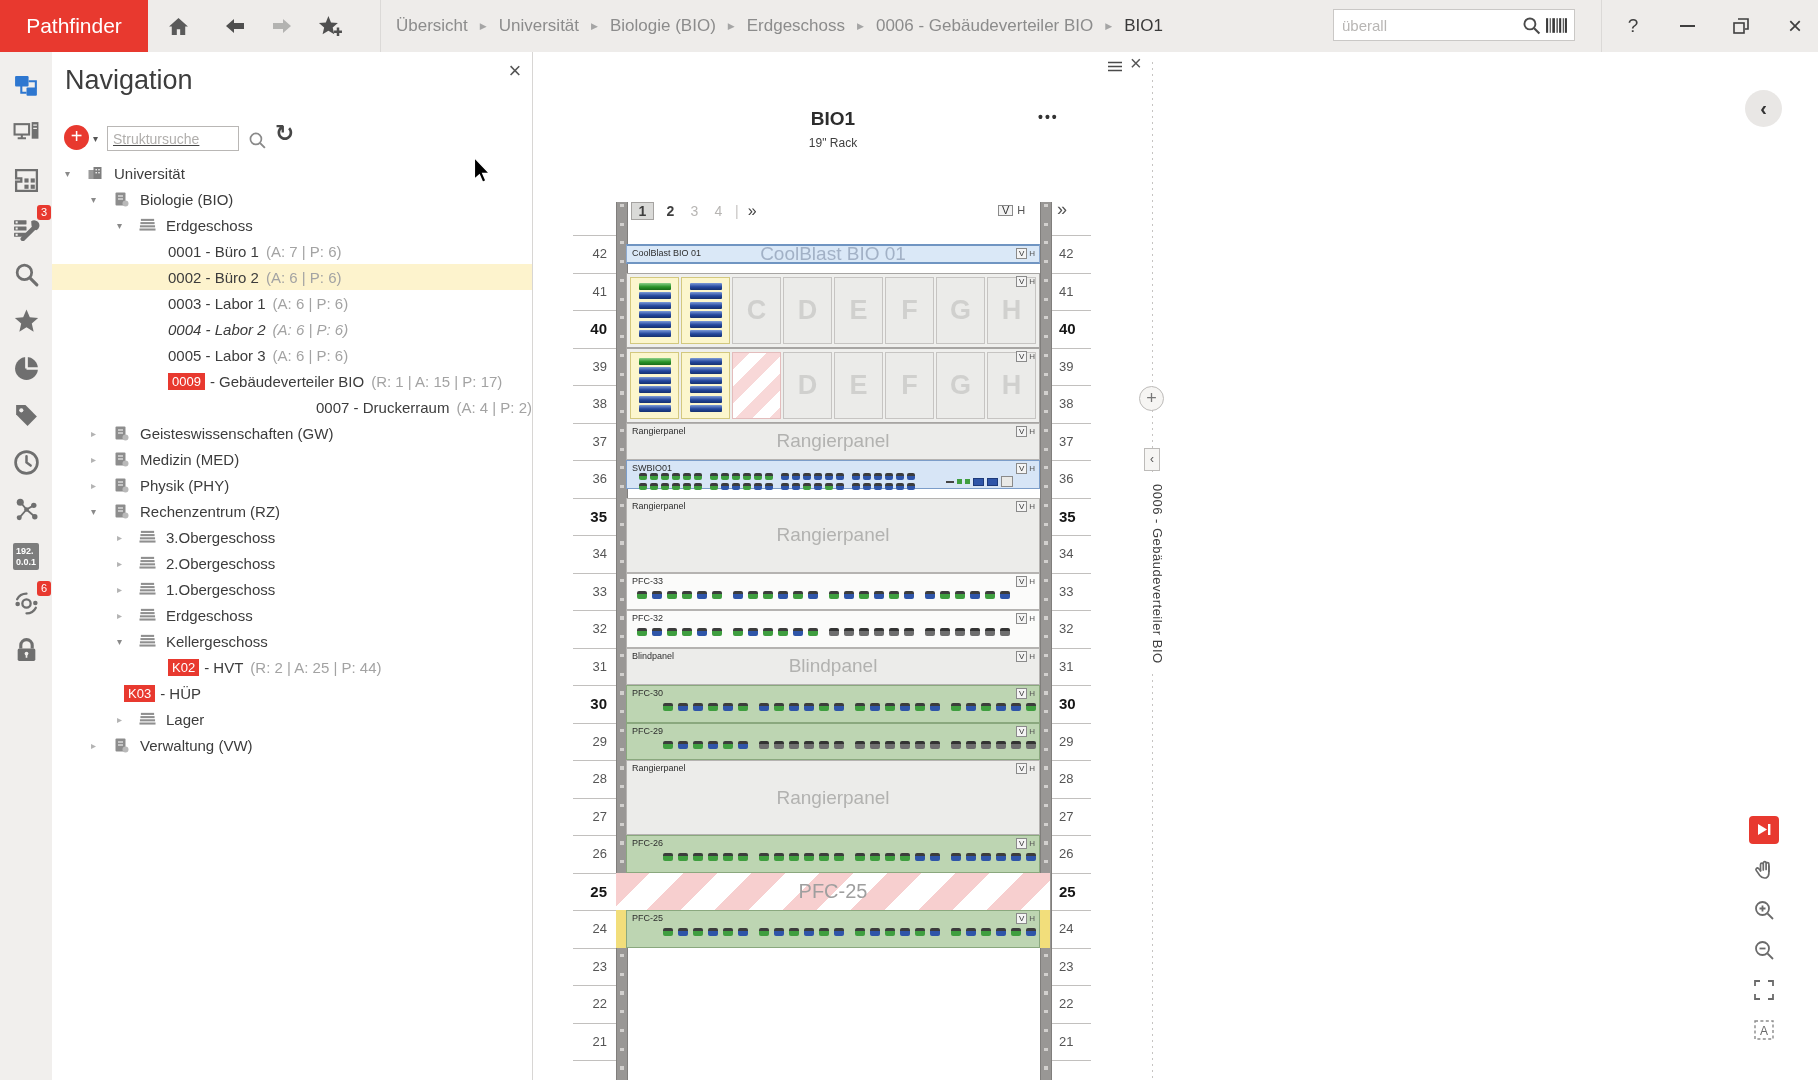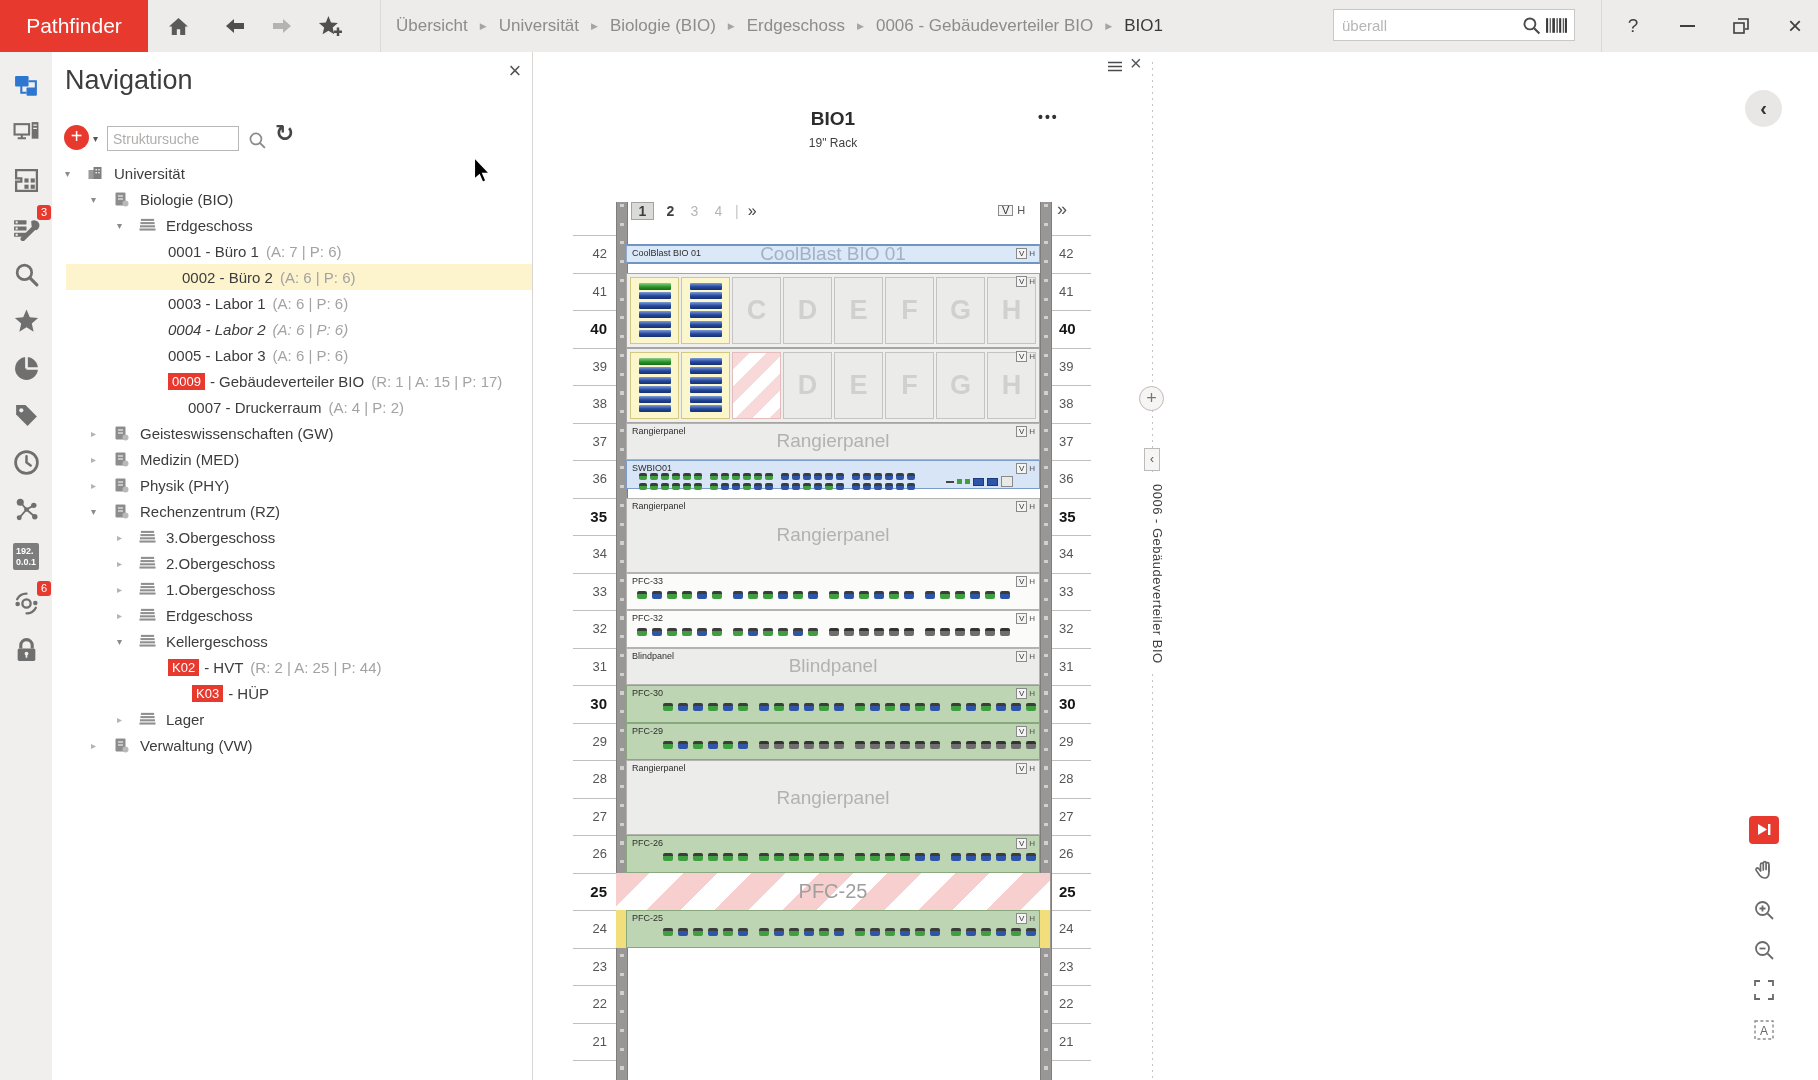--- a/index.html
+++ b/index.html
@@ -27,27 +27,27 @@
   .badge{position:absolute;top:-6px;right:-8px;background:#e8392f;color:#fff;font-size:11px;line-height:13px;border-radius:3px;padding:1px 4px;}
   .ip-box{background:#7d7d7d;color:#fff;font-size:9px;line-height:1.2;padding:3px 3px;border-radius:2px;font-weight:bold;}
   
   #navpanel{position:absolute;left:52px;top:52px;width:481px;height:1028px;background:#fff;border-right:1px solid #d8d6d4;box-sizing:border-box;}
   .nav-title{position:absolute;left:13px;top:13px;font-size:27px;color:#3d3d3d;}
   .nav-close{position:absolute;left:450px;top:6px;font-size:22px;color:#555;width:26px;text-align:center;}
   .plus-btn{position:absolute;left:12px;top:73px;width:25px;height:25px;border-radius:50%;background:#e8392f;color:#fff;
             font-size:20px;line-height:23px;text-align:center;}
   .plus-caret{position:absolute;left:41px;top:81px;font-size:10px;color:#555;}
   .struct-input{position:absolute;left:55px;top:74px;width:132px;height:25px;border:1px solid #b9b7b5;box-sizing:border-box;
-            font-size:14px;padding:0 5px;color:#444;outline:none;font-family:inherit;}
+            font-size:14px;padding:0 5px;color:#444;outline:none;font-family:inherit;text-decoration:underline;}
   .struct-input::placeholder{color:#b0aeac;}
   .nav-search-ic{position:absolute;left:196px;top:79px;}
   .nav-refresh{position:absolute;left:223px;top:68px;font-size:23px;font-weight:bold;color:#474747;}
   #tree{position:absolute;left:0;top:108px;width:480px;}
   .trow{height:26px;display:flex;align-items:center;font-size:15px;color:#3c3c3c;white-space:nowrap;}
-  .trow.hl{background:#fdf3cd;margin-left:14px;}
+  .trow.hl{background:#fdf3cd;}
   .arr{width:22px;font-size:10px;flex:none;}
   .arr.down{color:#8a8a8a;}
   .arr.right{color:#b3b3b3;}
   .nico{width:27px;flex:none;display:flex;align-items:center;}
   .nico svg{width:17px;height:16px;}
   .spacer25{width:25px;flex:none;}
   .rbadge{background:#e8392f;color:#fff;font-size:13px;padding:1px 4px;margin-right:5px;}
   .tsuffix{color:#a3a3a3;margin-left:7px;}
   
   #content{position:absolute;left:533px;top:52px;width:1285px;height:1028px;background:#fff;}
@@ -396,21 +396,21 @@
           <span class="spacer25"></span>
           <span class="tlabel">0005 - Labor 3</span>
           <span class="tsuffix">(A: 6 | P: 6)</span>
         </div>
         <div class="trow" style="padding-left: 91px;">
           <span class="spacer25"></span>
           <span class="rbadge">0009</span>
           <span class="tlabel">- Gebäudeverteiler BIO</span>
           <span class="tsuffix">(R: 1 | A: 15 | P: 17)</span>
         </div>
-        <div class="trow" style="padding-left: 111px;">
+        <div class="trow" style="padding-left: 111px; justify-content: flex-end;">
           <span class="spacer25"></span>
           <span class="tlabel">0007 - Druckerraum</span>
           <span class="tsuffix">(A: 4 | P: 2)</span>
         </div>
         <div class="trow" style="padding-left: 39px;">
           <span class="arr right">▸</span>
           <span class="nico">
             <svg viewBox="0 0 16 16">
               <rect x="2" y="1.5" width="10" height="13" rx="1" fill="#8d8d8d"></rect>
               <g stroke="#fff" stroke-width="1.2">
@@ -529,21 +529,21 @@
             </svg>
           </span>
           <span class="tlabel">Kellergeschoss</span>
         </div>
         <div class="trow" style="padding-left: 91px;">
           <span class="spacer25"></span>
           <span class="rbadge">K02</span>
           <span class="tlabel">- HVT</span>
           <span class="tsuffix">(R: 2 | A: 25 | P: 44)</span>
         </div>
-        <div class="trow" style="padding-left: 115px;">
+        <div class="trow" style="padding-left: 47px;">
           <span class="spacer25"></span>
           <span class="rbadge">K03</span>
           <span class="tlabel">- HÜP</span>
         </div>
         <div class="trow" style="padding-left: 65px;">
           <span class="arr right">▸</span>
           <span class="nico">
             <svg viewBox="0 0 18 15">
               <g fill="#8f8f8f">
                 <rect x="2" y="1" width="14" height="2.2"></rect>

